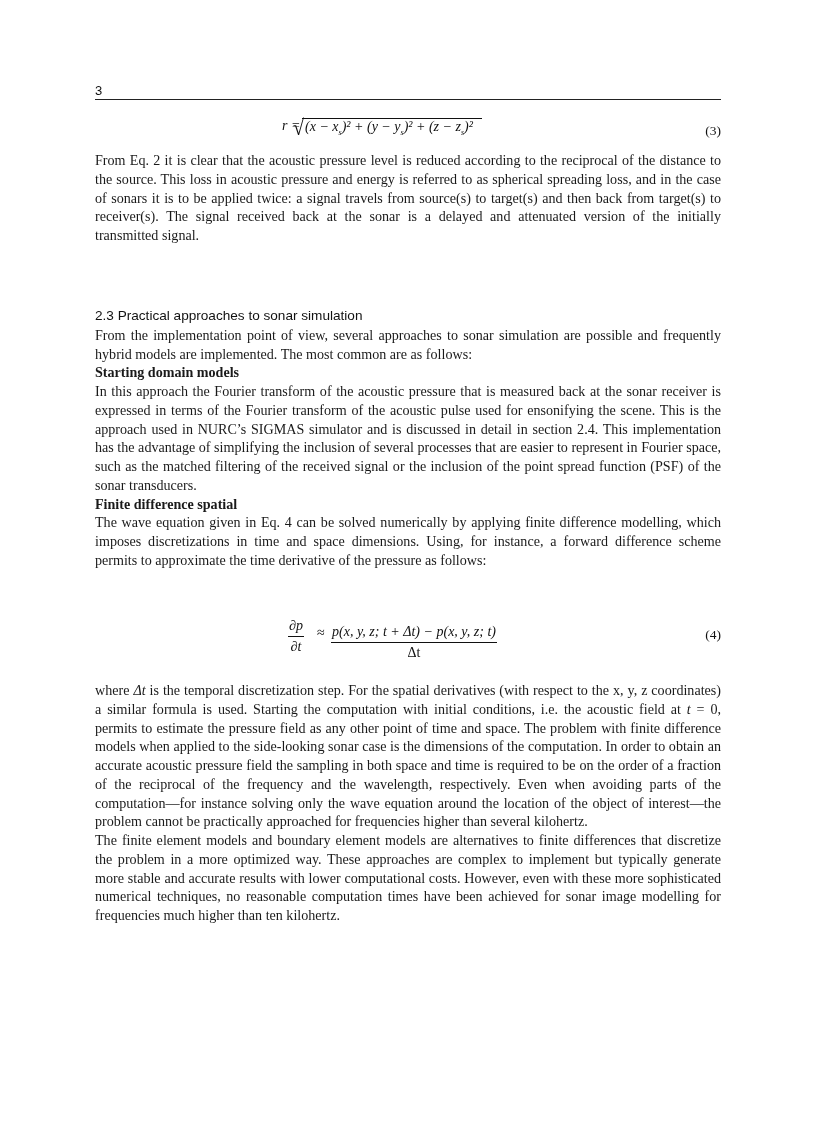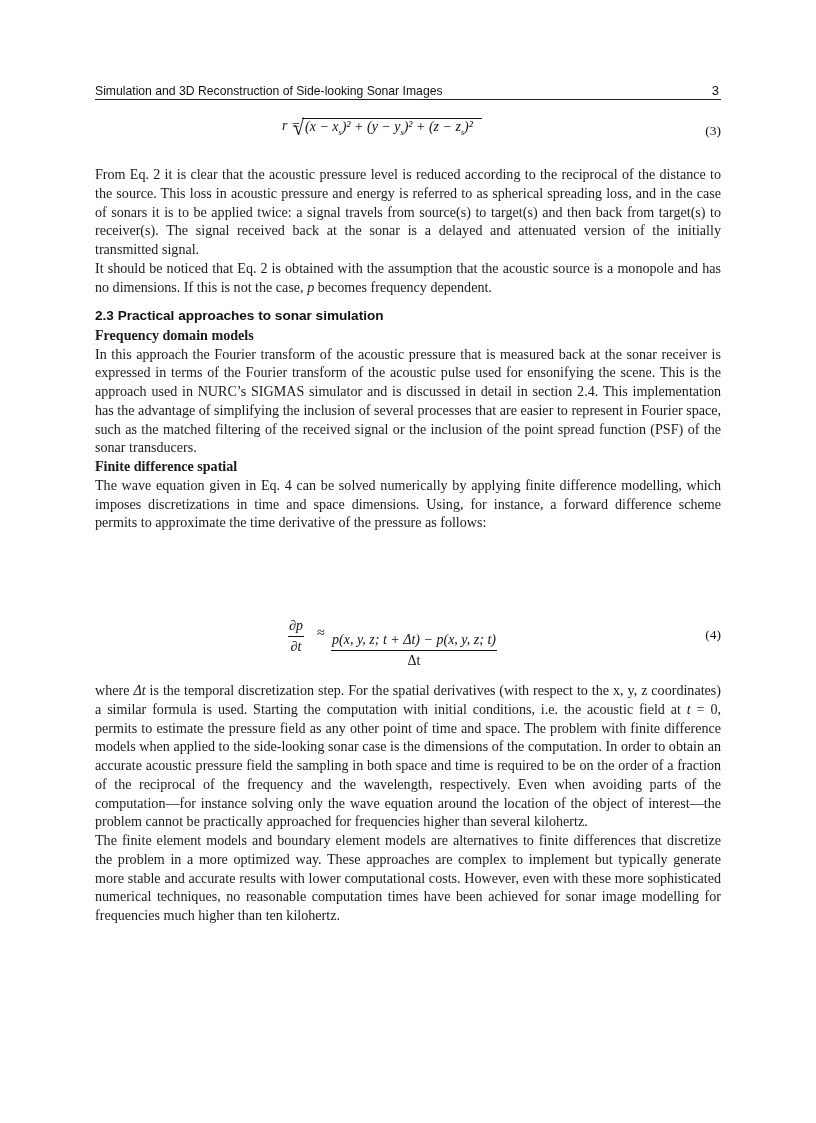--- a/index.html
+++ b/index.html
@@ -25,69 +25,68 @@
     .eq3 .num { top: 9px; }
     sub, sup { font-size: 8px; }
     .text {
       position: absolute; left: 0; width: 626px;
       font-family: "Liberation Serif", serif; font-size: 14.1px; line-height: 18.75px;
       text-align: justify; color: #1a1a1a;
     }
     .text p { margin: 0; }
     .text .last { text-align-last: left; }
     .sec-head {
-      font-family: "Liberation Sans", sans-serif; font-weight: bold; font-size: 13.6px; line-height: 18.75px; color: #111;
+      font-family: "Liberation Sans", sans-serif; font-weight: normal; font-size: 13.6px; line-height: 18.75px; color: #111;
     }
     .sub-head { font-family: "Liberation Serif", serif; font-weight: bold; }
     .eq4 { top: 615px; height: 48px; }
     .eq4 .frac { position: absolute; display: inline-flex; flex-direction: column; align-items: center; font-size: 14px; }
     .eq4 .frac .n { padding: 0 1px 1px 1px; border-bottom: 1px solid #111; line-height: 18px; }
     .eq4 .frac .d { line-height: 18px; padding-top: 1px; }
     .eq4 .approx { position: absolute; left: 222px; top: 10px; font-style: normal; font-size: 14px; }
     .eq4 .num { top: 12px; }
     .up { font-style: normal; }
   </style>
 </head>
 <body>
 
 <div class="page">
 
   <div class="running-head">
-    <span>Simulation and 3D Reconstruction of Side-looking Sonar Images</span>
     <span class="pg">3</span>
   </div>
 
   <div class="eq eq3">
     <span class="body">r =</span>
     <span class="rad">√</span>
     <span class="sqrt-bar"></span>
     <span class="inner" style="font-size:14px;white-space:nowrap;"><span>(x − x</span><sub>s</sub><span>)² + (y − y</span><sub>s</sub><span>)² + (z − z</span><sub>s</sub><span>)²</span></span>
     <span class="num">(3)</span>
   </div>
 
-  <div class="text" style="top:165px;">
+  <div class="text" style="top:151px;">
     <p class="last">From Eq. 2 it is clear that the acoustic pressure level is reduced according to the reciprocal of the distance to the source. This loss in acoustic pressure and energy is referred to as spherical spreading loss, and in the case of sonars it is to be applied twice: a signal travels from source(s) to target(s) and then back from target(s) to receiver(s). The signal received back at the sonar is a delayed and attenuated version of the initially transmitted signal.</p>
-    <p class="last"><span>It should be noticed that Eq. 2 is obtained with the assumption that the acoustic source is a monopole and has no dimensions. If this is not the case, </span><i>p</i><span> becomes frequency dependent.</span></p>
   </div>
 
   <div class="text" style="top:307px;">
     <div class="sec-head">2.3 Practical approaches to sonar simulation</div>
-    <div class="sub-head">Frequency domain models</div>
+    <p class="last">From the implementation point of view, several approaches to sonar simulation are possible and frequently hybrid models are implemented. The most common are as follows:</p>
+    <div class="sub-head">Starting domain models</div>
     <p class="last">In this approach the Fourier transform of the acoustic pressure that is measured back at the sonar receiver is expressed in terms of the Fourier transform of the acoustic pulse used for ensonifying the scene. This is the approach used in NURC’s SIGMAS simulator and is discussed in detail in section 2.4. This implementation has the advantage of simplifying the inclusion of several processes that are easier to represent in Fourier space, such as the matched filtering of the received signal or the inclusion of the point spread function (PSF) of the sonar transducers.</p>
     <div class="sub-head">Finite difference spatial</div>
     <p class="last">The wave equation given in Eq. 4 can be solved numerically by applying finite difference modelling, which imposes discretizations in time and space dimensions. Using, for instance, a forward difference scheme permits to approximate the time derivative of the pressure as follows:</p>
   </div>
 
   <div class="eq eq4">
     <span class="frac" style="left:193px;top:2px;">
       <span class="n">∂p</span>
       <span class="d">∂t</span>
     </span>
     <span class="approx">≈</span>
-    <span class="frac" style="left:236px;top:16px;">
+    <span class="frac" style="left:236px;top:8px;">
       <span class="n">p(x, y, z; t + Δt) − p(x, y, z; t)</span>
       <span class="d up">Δt</span>
     </span>
     <span class="num">(4)</span>
   </div>
 
   <div class="text" style="top:681px;">
     <p class="last"><span>where </span><i>Δt</i><span> is the temporal discretization step. For the spatial derivatives (with respect to the x, y, z coordinates) a similar formula is used. Starting the computation with initial conditions, i.e. the acoustic field at </span><i>t</i><span> = 0, permits to estimate the pressure field as any other point of time and space. The problem with finite difference models when applied to the side-looking sonar case is the dimensions of the computation. In order to obtain an accurate acoustic pressure field the sampling in both space and time is required to be on the order of a fraction of the reciprocal of the frequency and the wavelength, respectively. Even when avoiding parts of the computation—for instance solving only the wave equation around the location of the object of interest—the problem cannot be practically approached for frequencies higher than several kilohertz.</span></p>
     <p class="last">The finite element models and boundary element models are alternatives to finite differences that discretize the problem in a more optimized way. These approaches are complex to implement but typically generate more stable and accurate results with lower computational costs. However, even with these more sophisticated numerical techniques, no reasonable computation times have been achieved for sonar image modelling for frequencies much higher than ten kilohertz.</p>
   </div>

